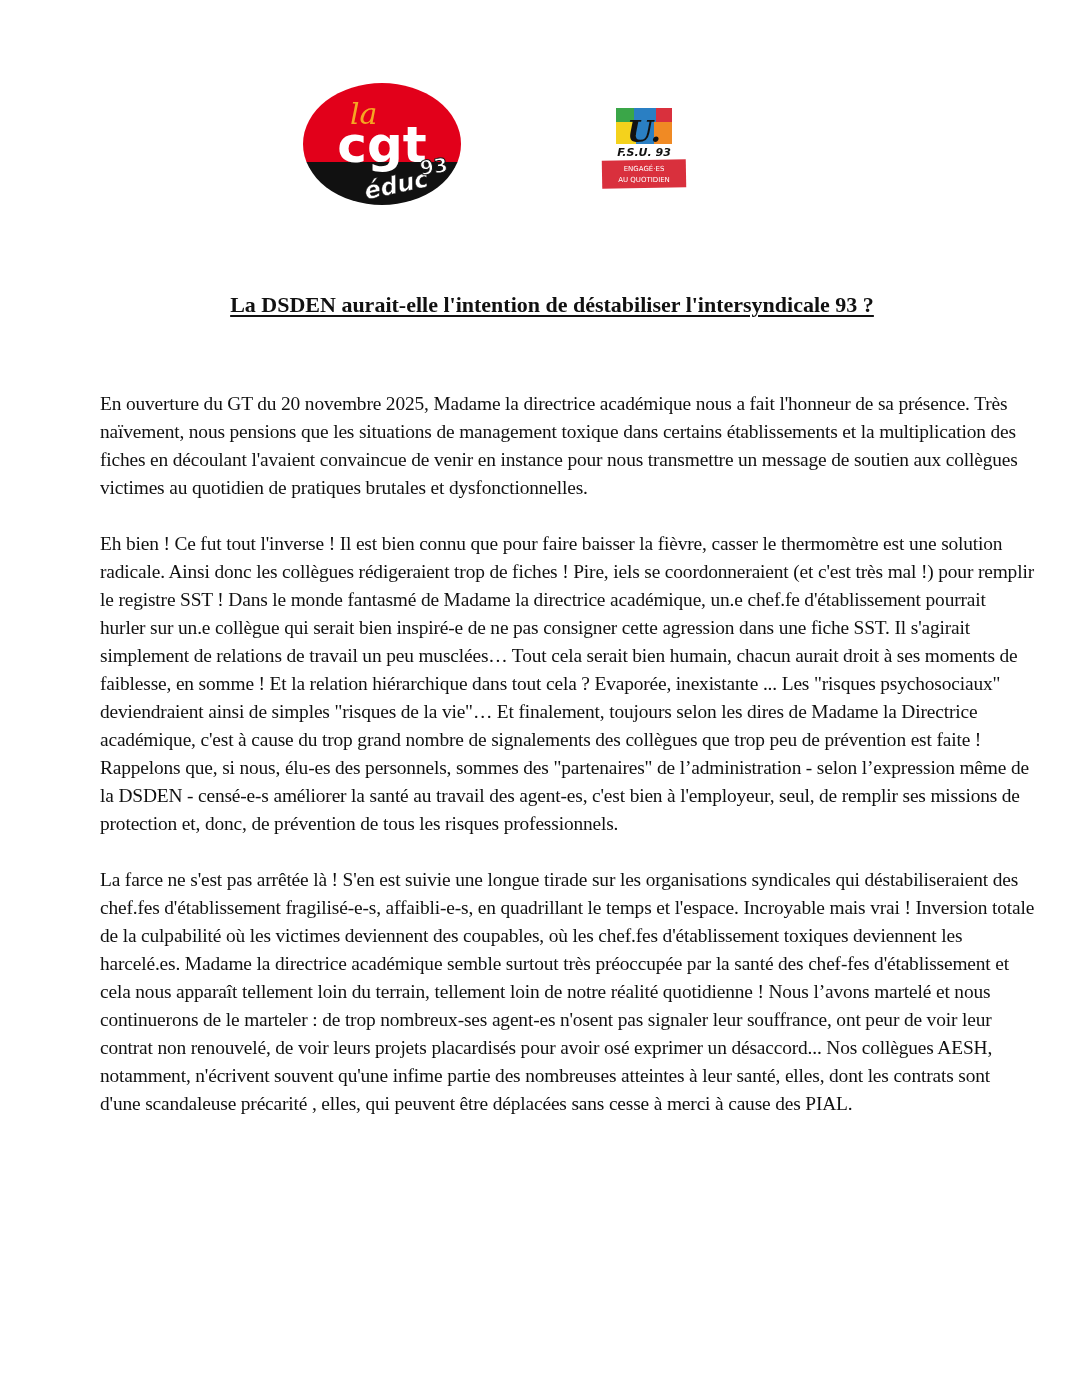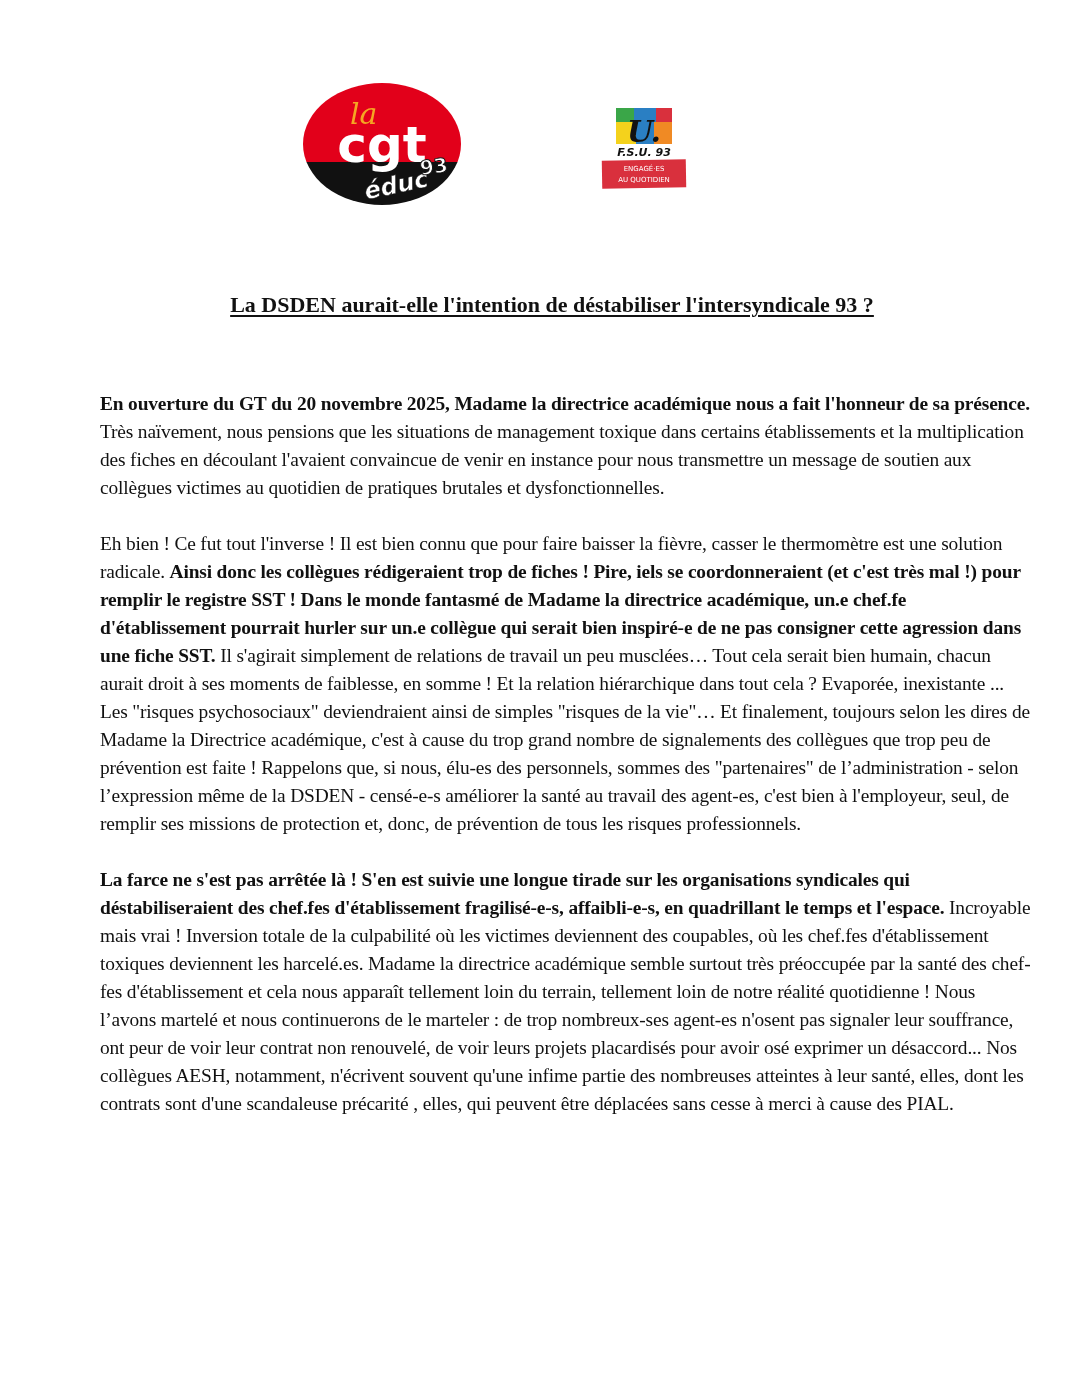--- a/index.html
+++ b/index.html
@@ -5,21 +5,21 @@
     html, body { margin: 0; padding: 0; background: #ffffff; }
     body { width: 1080px; height: 1397px; position: relative; overflow: hidden;
       font-family: "Liberation Serif", serif; color: #111; }
     .logo-cgt { position: absolute; left: 302px; top: 82px; width: 160px; height: 124px; }
     .logo-fsu { position: absolute; left: 598px; top: 104px; width: 92px; height: 86px; }
     .title { position: absolute; left: 0; width: 1104px; top: 292px; text-align: center;
       font-weight: bold; font-size: 22px; text-decoration: underline; text-underline-offset: 3px; }
     .content { position: absolute; left: 100px; top: 390px; width: 935px;
       font-size: 19.4px; line-height: 28px; letter-spacing: -0.15px; }
     .content p { margin: 0 0 28px 0; }
-    .b { font-weight: bold; }
+    .b { font-weight: normal; }
   </style>
 </head>
 <body>
 
 <svg class="logo-cgt" viewBox="0 0 160 124">
   <defs>
     <clipPath id="ov">
         <ellipse cx="80" cy="62" rx="79" ry="61"></ellipse>
       </clipPath>
   </defs>

